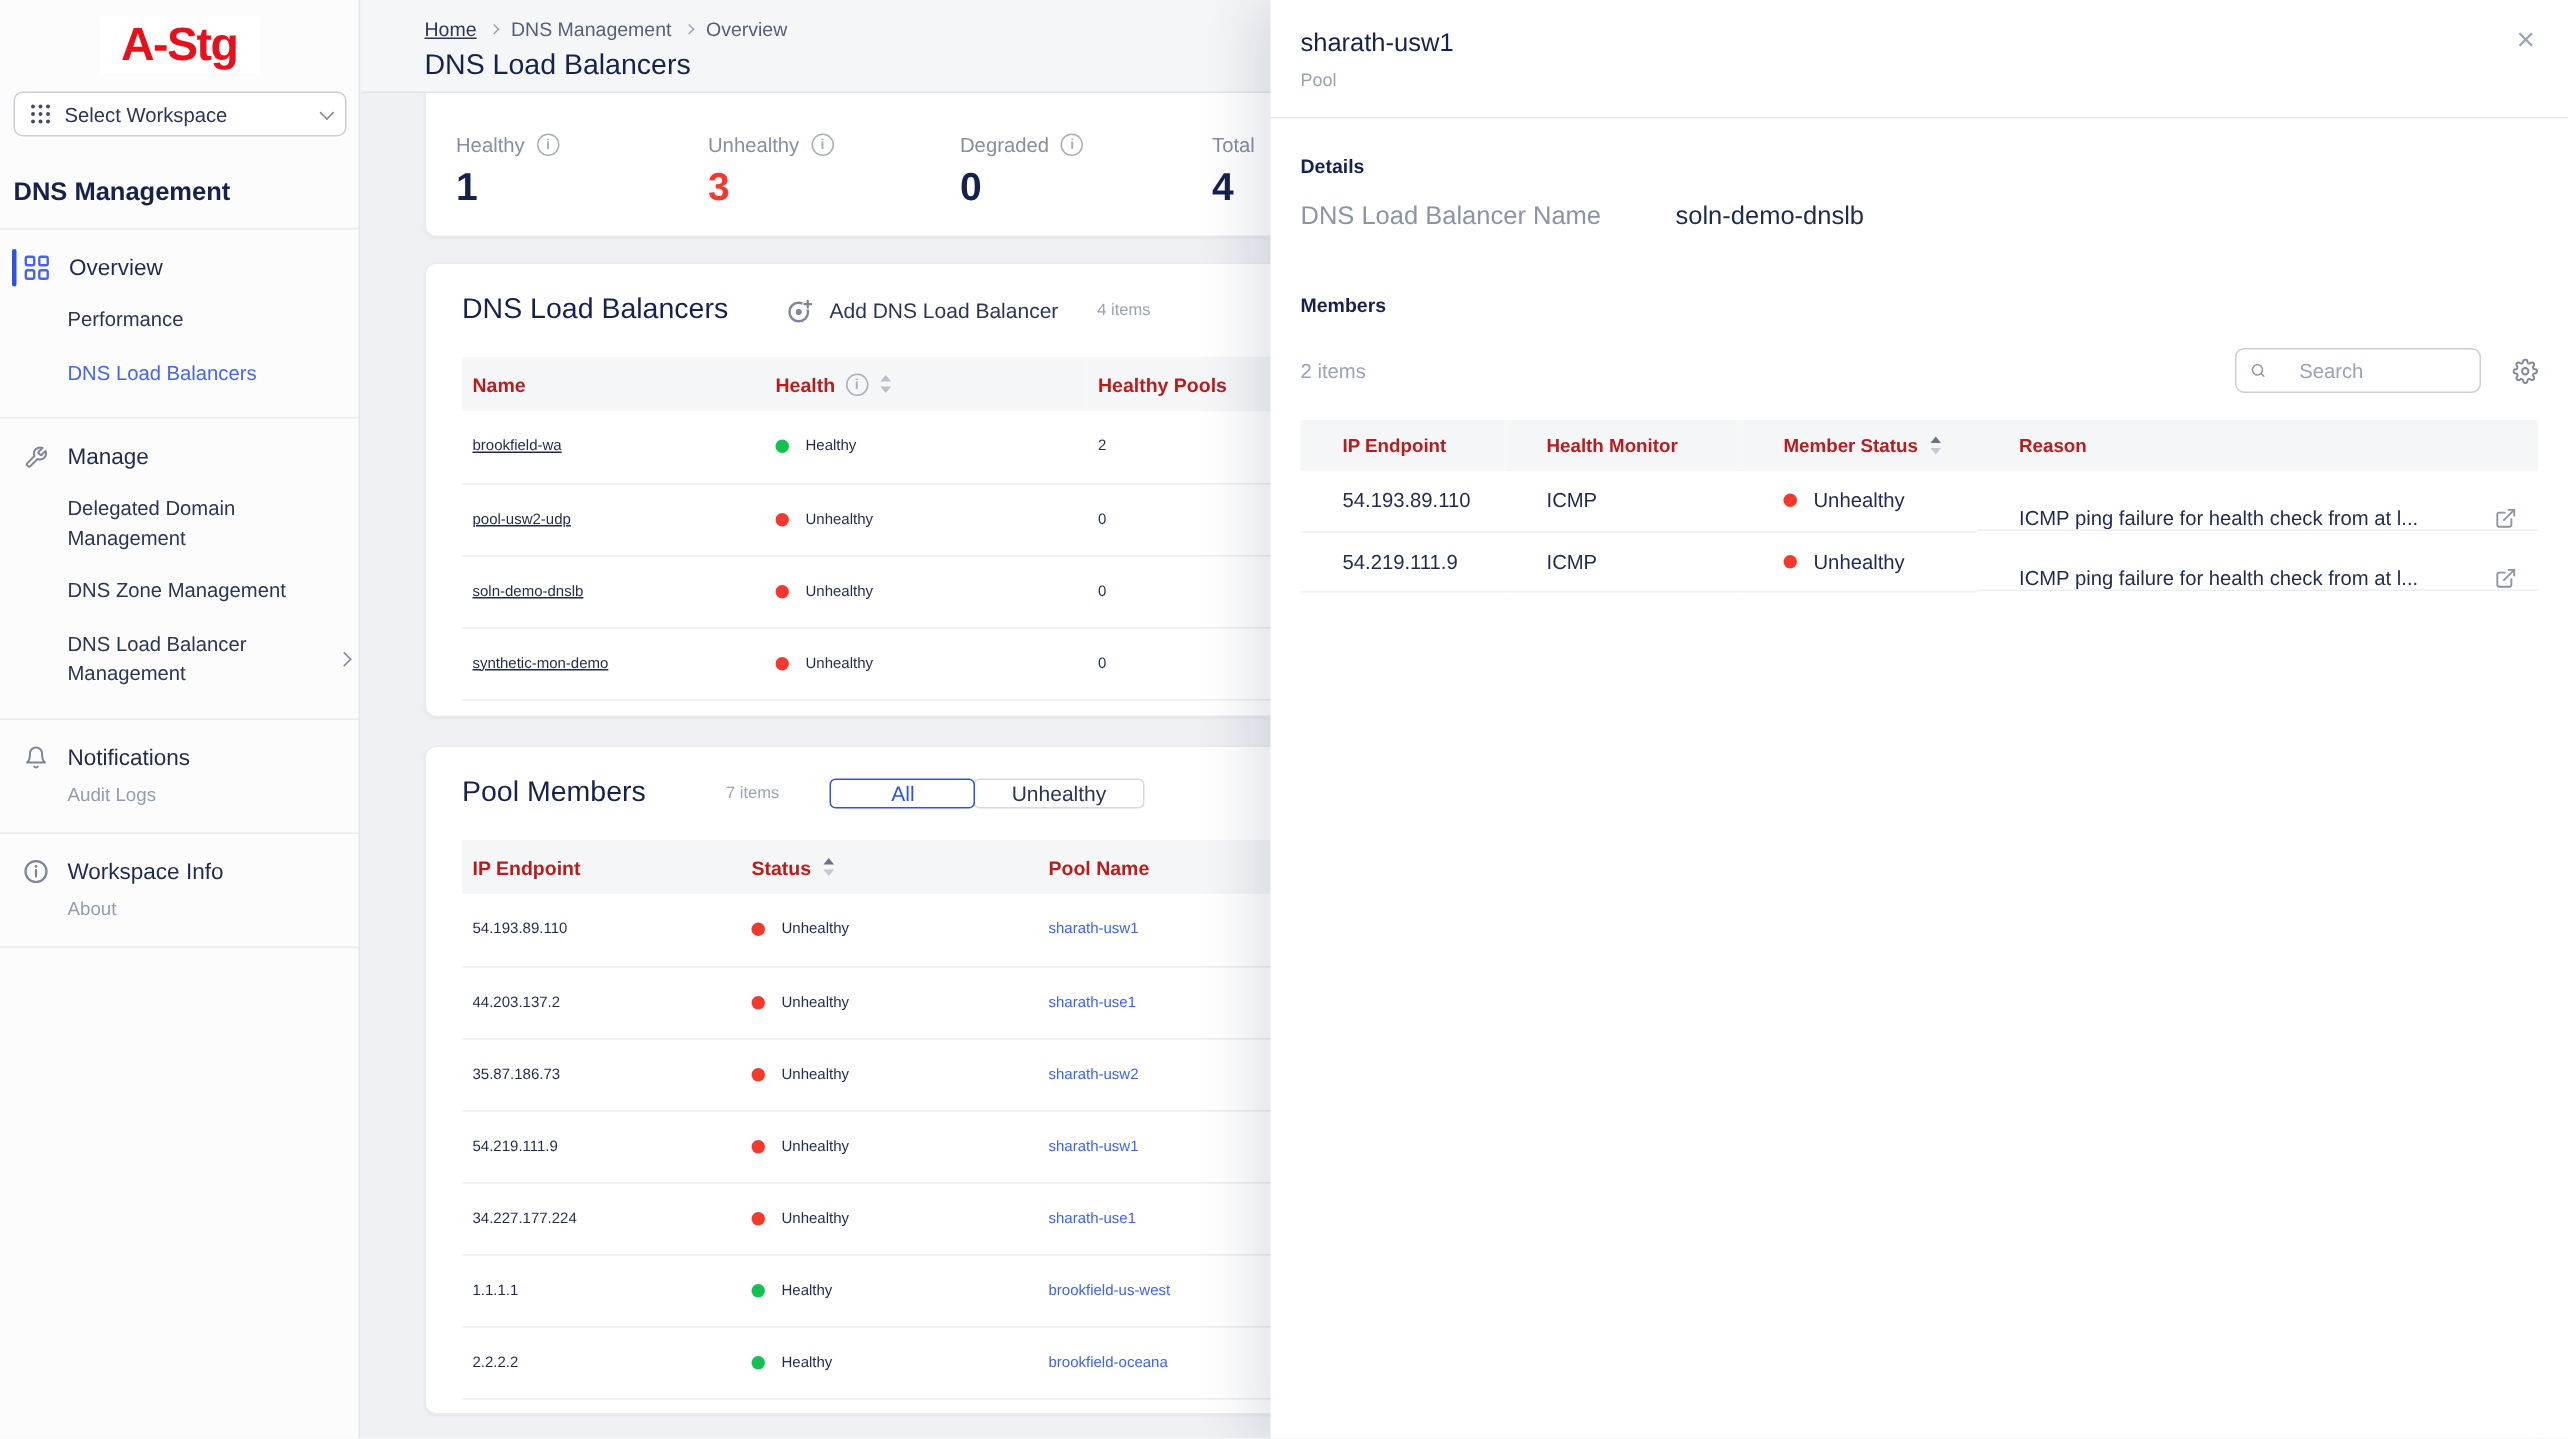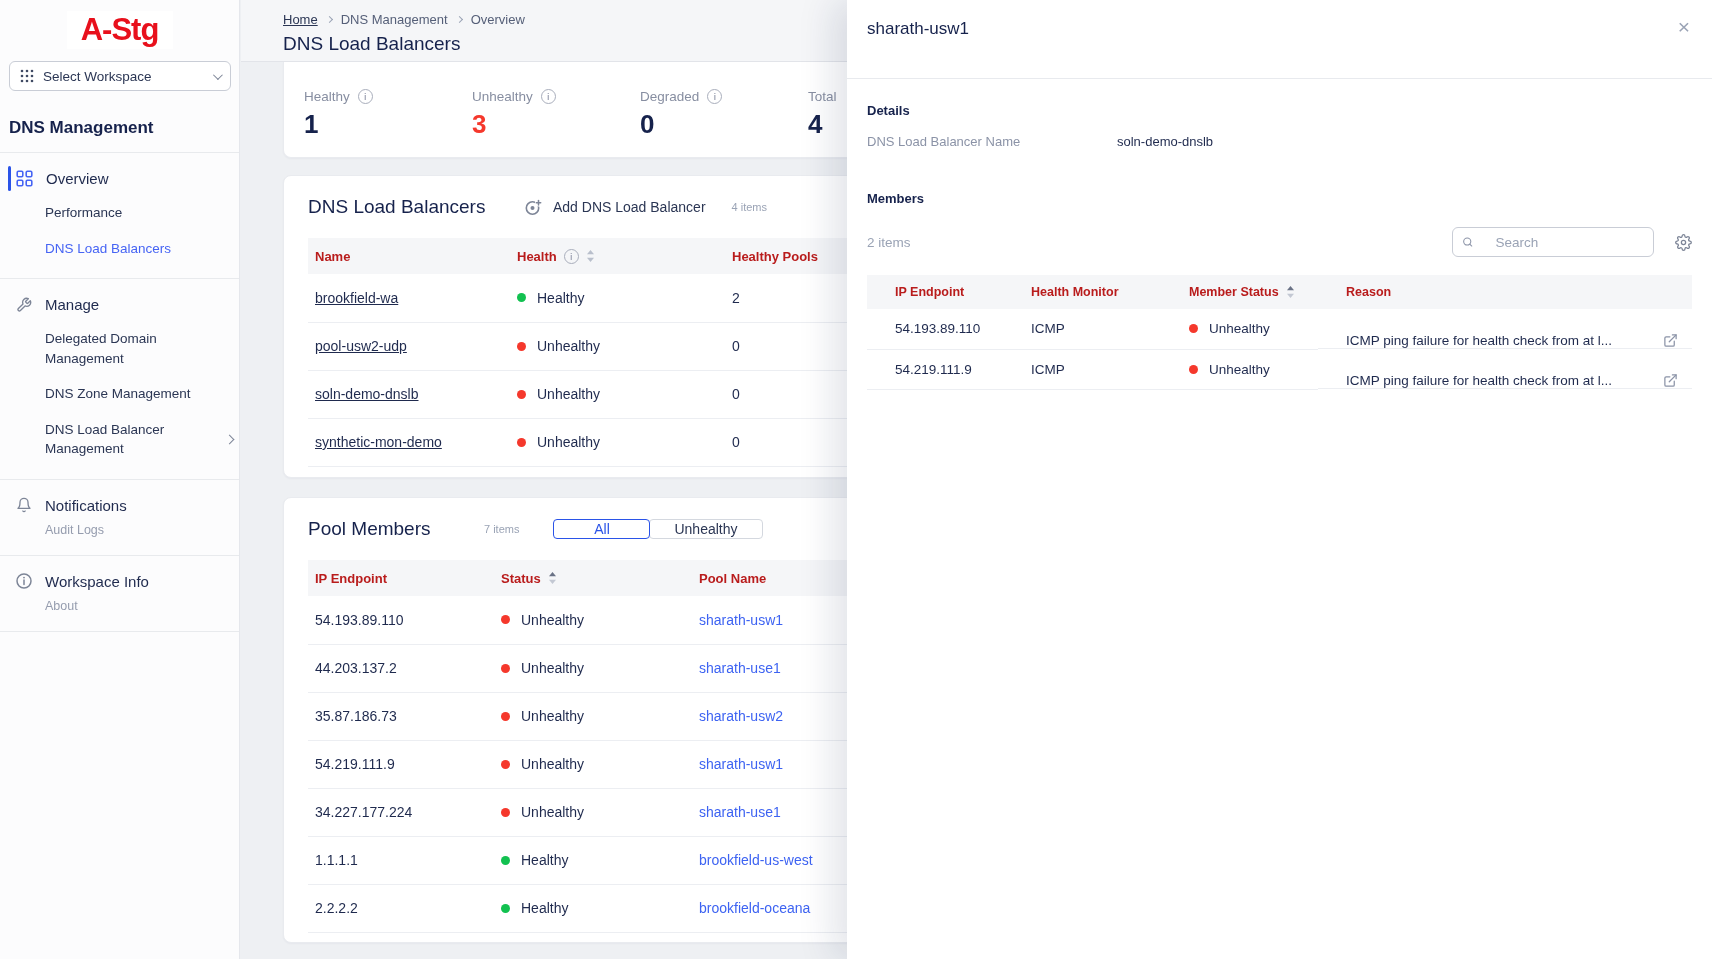--- a/index.html
+++ b/index.html
@@ -65,21 +65,21 @@
   .card-title { font-size:19px; font-weight:500; color:#16224c; }
   #lb-card .card-title { width:216px; }
   .add-btn { display:flex; align-items:center; gap:10px; font-size:14px; color:#2b3654;
              background:none; border:none; cursor:pointer; font-family:inherit; }
   .items-count { margin-left:26px; font-size:11px; color:#9aa3b5; }
 
   table { width:100%; border-collapse:collapse; table-layout:fixed; }
   thead th { background:#f5f6f8; height:36px; text-align:left; font-size:13px; font-weight:bold;
              color:#b91c1c; padding:0 0 0 7px; }
   .th-flex { display:flex; align-items:center; gap:7px; }
-  tbody td { height:48px; border-bottom:1px solid #eceef2; font-size:14px; color:#1f2a4e;
+  tbody td { height:48px; border-bottom:1px solid #eceef2; font-size:10px; color:#1f2a4e;
              padding:0 0 0 7px; }
   .dot { display:inline-block; width:9px; height:9px; border-radius:50%; margin-right:11px; flex:none; }
   .health-cell { display:flex; align-items:center; }
   .name-link { color:#1f2a4e; text-decoration:underline; cursor:pointer; }
   .pool-link { color:#3d63f2; text-decoration:none; cursor:pointer; }
 
   #pm-card { left:283px; top:497px; width:1407px; height:446px; padding:0 24px; }
   #pm-card .card-title { width:176px; }
   .tabs { display:flex; margin-left:34px; }
   .tab { height:20px; min-width:97px; padding:0 24px; display:flex; align-items:center;
@@ -91,27 +91,27 @@
   
   #panel { position:absolute; left:847px; top:0; width:865px; height:959px; background:#fff;
            box-shadow:-14px 0 34px rgba(20,30,70,.12); z-index:5; }
   .panel-head { position:relative; height:79px; border-bottom:1px solid #e8eaee; padding:19px 20px 0; }
   .panel-title { font-size:17px; font-weight:500; color:#16224c; }
   .panel-sub { margin-top:7px; font-size:12px; color:#9aa3b5; }
   .panel-close { position:absolute; right:22px; top:16px; font-size:21px; color:#9aa3b5;
                  background:none; border:none; cursor:pointer; line-height:1; font-family:inherit; }
   .panel-body { padding:24px 20px 0; }
   .sec-label { font-size:13px; font-weight:bold; color:#16224c; }
-  .detail-row { display:flex; margin-top:16px; font-size:13px; }
+  .detail-row { display:flex; margin-top:16px; font-size:17px; }
   .detail-label { width:250px; color:#8b93a7; }
   .detail-value { color:#1f2a4e; }
   .members-head { margin-top:42px; }
   .members-toolbar { display:flex; align-items:center; margin-top:21px; height:30px; }
   .panel-count { font-size:13.5px; color:#9aa3b5; }
-  .search-box { margin-left:auto; width:202px; height:30px; border:1px solid #c9cdd6; border-radius:6px;
+  .search-box { margin-left:auto; width:164px; height:30px; border:1px solid #c9cdd6; border-radius:6px;
                 display:flex; align-items:center; padding:0 9px; gap:22px; background:#fff; }
   .search-box input { border:none; outline:none; width:100%; font-size:13.5px; color:#2b3654;
                       font-family:inherit; background:transparent; }
   .search-box input::placeholder { color:#9aa3b5; }
   .gear-btn { margin-left:21px; background:none; border:none; cursor:pointer; }
   .panel-table { margin-top:18px; }
   .panel-table thead th { height:34px; font-size:12.5px; padding-left:28px; }
   .panel-table tbody td { height:40px; font-size:13.5px; padding-left:28px; }
   .reason-cell { display:flex; align-items:flex-end; }
   .reason-text { white-space:nowrap; overflow:hidden; }
@@ -455,20 +455,21 @@
           </td>
           <td><a class="pool-link">brookfield-oceana</a></td>
         </tr>
       </tbody>
   </table>
 </section>
 
 <aside id="panel">
   <div class="panel-head">
     <div class="panel-title">sharath-usw1</div>
+    <div class="panel-sub">Pool</div>
     <button class="panel-close">×</button>
   </div>
   <div class="panel-body">
     <div class="sec-label">Details</div>
     <div class="detail-row">
       <span class="detail-label">DNS Load Balancer Name</span>
       <span class="detail-value">soln-demo-dnslb</span>
     </div>
 
     <div class="sec-label members-head">Members</div>

